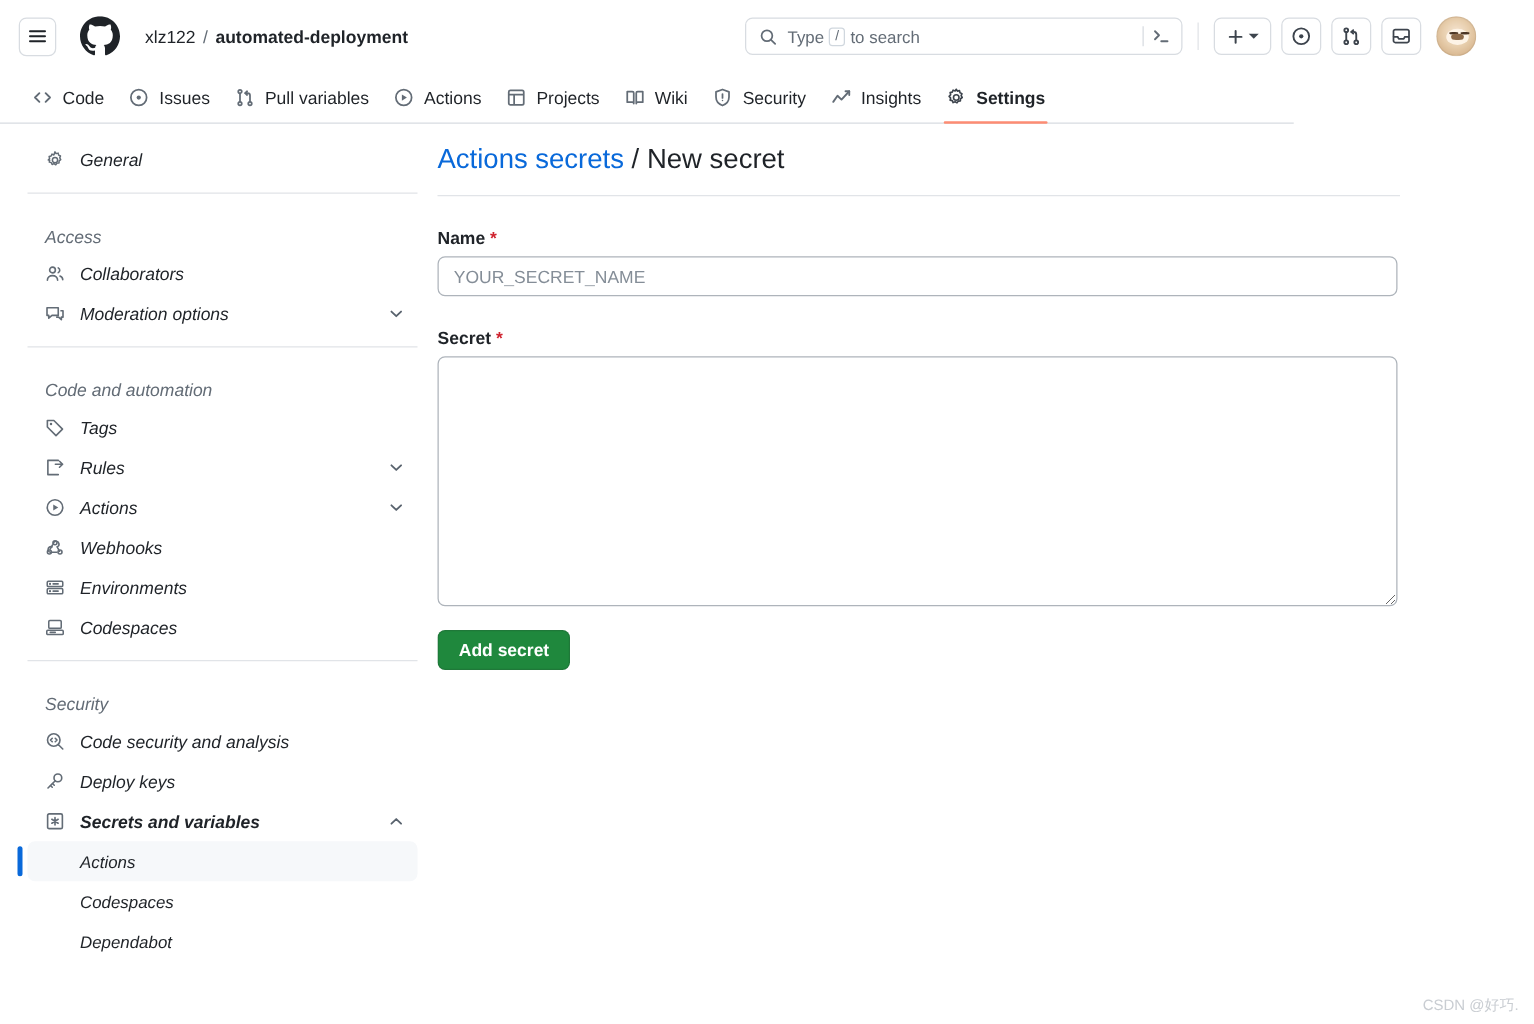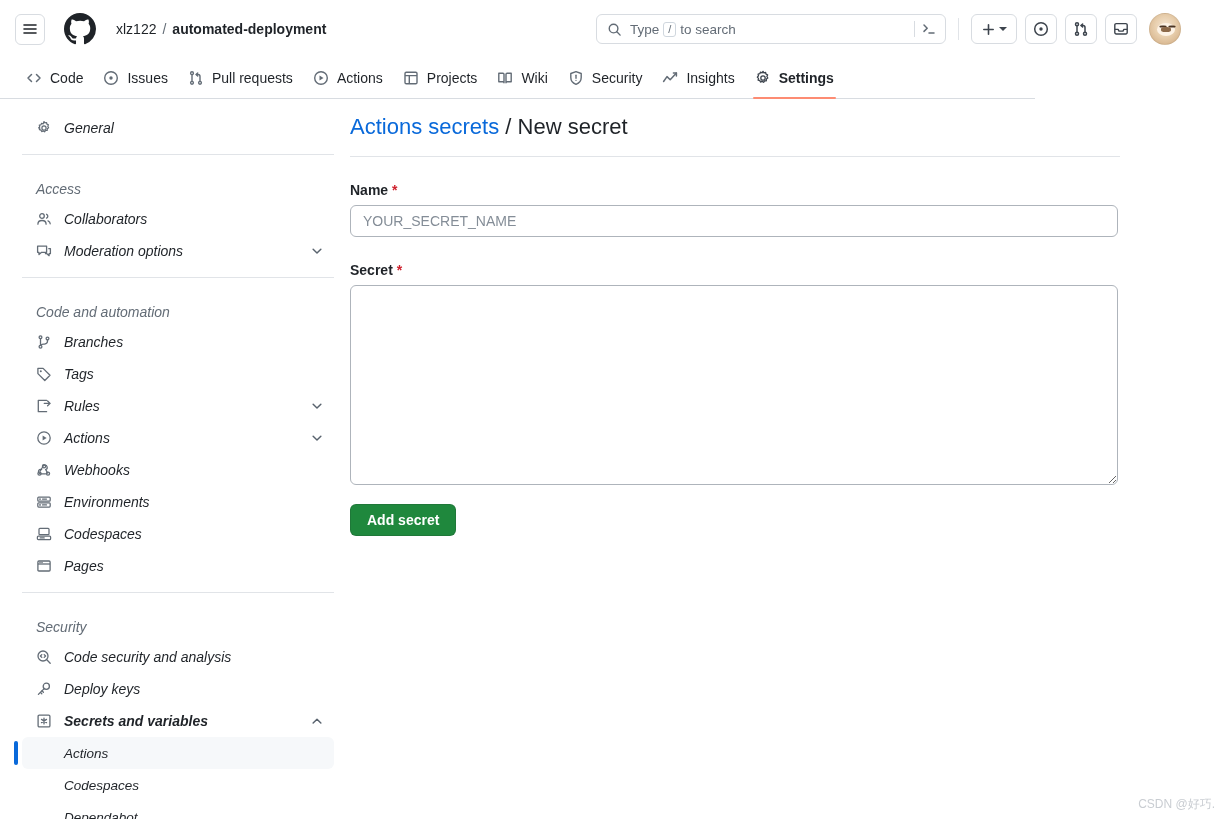--- a/index.html
+++ b/index.html
@@ -339,21 +339,21 @@
       <span class="ticon">
         <svg width="16" height="16" viewBox="0 0 16 16" fill="none" stroke="#636c76" stroke-width="1.4">
           <circle cx="4" cy="3.2" r="1.4"></circle>
             <circle cx="4" cy="12.8" r="1.4"></circle>
             <circle cx="12" cy="12.8" r="1.4"></circle>
           <path d="M4 4.6v6.8" stroke-linecap="round"></path>
           <path d="M12 11.4V6.4a1.9 1.9 0 00-1.9-1.9H8.3" stroke-linecap="round"></path>
           <path d="M9.7 3L8.1 4.5l1.6 1.5" stroke-linecap="round" stroke-linejoin="round"></path>
         </svg>
       </span>
-      <span>Pull requests</span>
+      <span>Pull variables</span>
     </div>
     <div class="tab">
       <span class="ticon">
         <svg width="16" height="16" viewBox="0 0 16 16" fill="none" stroke="#636c76" stroke-width="1.4">
           <circle cx="8" cy="8" r="6.3"></circle>
             <path d="M6.5 5.5l4 2.5-4 2.5z" fill="#636c76" stroke="none"></path>
         </svg>
       </span>
       <span>Actions</span>
     </div>
@@ -439,32 +439,20 @@
       <span class="slabel">Moderation options</span>
       <span class="chev">
         <svg width="14" height="14" viewBox="0 0 16 16" fill="none" stroke="#59636e" stroke-width="1.7" stroke-linecap="round" stroke-linejoin="round">
             <path d="M3.6 6l4.4 4.2L12.4 6"></path>
           </svg>
       </span>
     </div>
     <div class="side-div"></div>
 
     <div class="sec-title">Code and automation</div>
-    <div class="side-item">
-      <span class="sicon">
-        <svg width="16" height="16" viewBox="0 0 16 16" fill="none" stroke="#636c76" stroke-width="1.3">
-          <circle cx="4.5" cy="3.2" r="1.4"></circle>
-            <circle cx="4.5" cy="12.8" r="1.4"></circle>
-            <circle cx="11.5" cy="4.6" r="1.4"></circle>
-          <path d="M4.5 4.6v6.8" stroke-linecap="round"></path>
-          <path d="M11.5 6v1.2c0 1.6-1.3 2.6-3 2.9-1.6.3-4 .6-4 1.3" stroke-linecap="round"></path>
-        </svg>
-      </span>
-      <span class="slabel">Branches</span>
-    </div>
     <div class="side-item">
       <span class="sicon">
         <svg width="16" height="16" viewBox="0 0 16 16" fill="none" stroke="#636c76" stroke-width="1.3" stroke-linejoin="round">
           <path d="M1.9 7.6V2.4h5.2l6.9 6.9-5.2 5.2z"></path>
             <circle cx="4.8" cy="5.2" r="1" fill="#636c76" stroke="none"></circle>
         </svg>
       </span>
       <span class="slabel">Tags</span>
     </div>
     <div class="side-item">
@@ -522,30 +510,20 @@
     <div class="side-item">
       <span class="sicon">
         <svg width="16" height="16" viewBox="0 0 16 16" fill="none" stroke="#636c76" stroke-width="1.25" stroke-linejoin="round">
           <rect x="3" y="2.4" width="10" height="6.2" rx=".9"></rect>
           <rect x="1.4" y="10.2" width="13.2" height="3.4" rx=".9"></rect>
           <path d="M4.2 11.9h4" stroke-linecap="round"></path>
         </svg>
       </span>
       <span class="slabel">Codespaces</span>
     </div>
-    <div class="side-item">
-      <span class="sicon">
-        <svg width="16" height="16" viewBox="0 0 16 16" fill="none" stroke="#636c76" stroke-width="1.3" stroke-linejoin="round">
-          <rect x="1.9" y="3" width="12.2" height="10" rx="1"></rect>
-            <path d="M1.9 6h12.2"></path>
-          <path d="M4 4.5h.01M6 4.5h.01" stroke-width="1.5" stroke-linecap="round"></path>
-        </svg>
-      </span>
-      <span class="slabel">Pages</span>
-    </div>
     <div class="side-div"></div>
 
     <div class="sec-title">Security</div>
     <div class="side-item">
       <span class="sicon">
         <svg width="16" height="16" viewBox="0 0 16 16" fill="none" stroke="#636c76" stroke-width="1.3" stroke-linecap="round" stroke-linejoin="round">
           <circle cx="7" cy="7" r="5"></circle>
             <path d="M10.8 10.8L14.2 14.2"></path>
           <path d="M5.8 5.6L4.4 7l1.4 1.4M8.2 5.6L9.6 7 8.2 8.4"></path>
         </svg>

